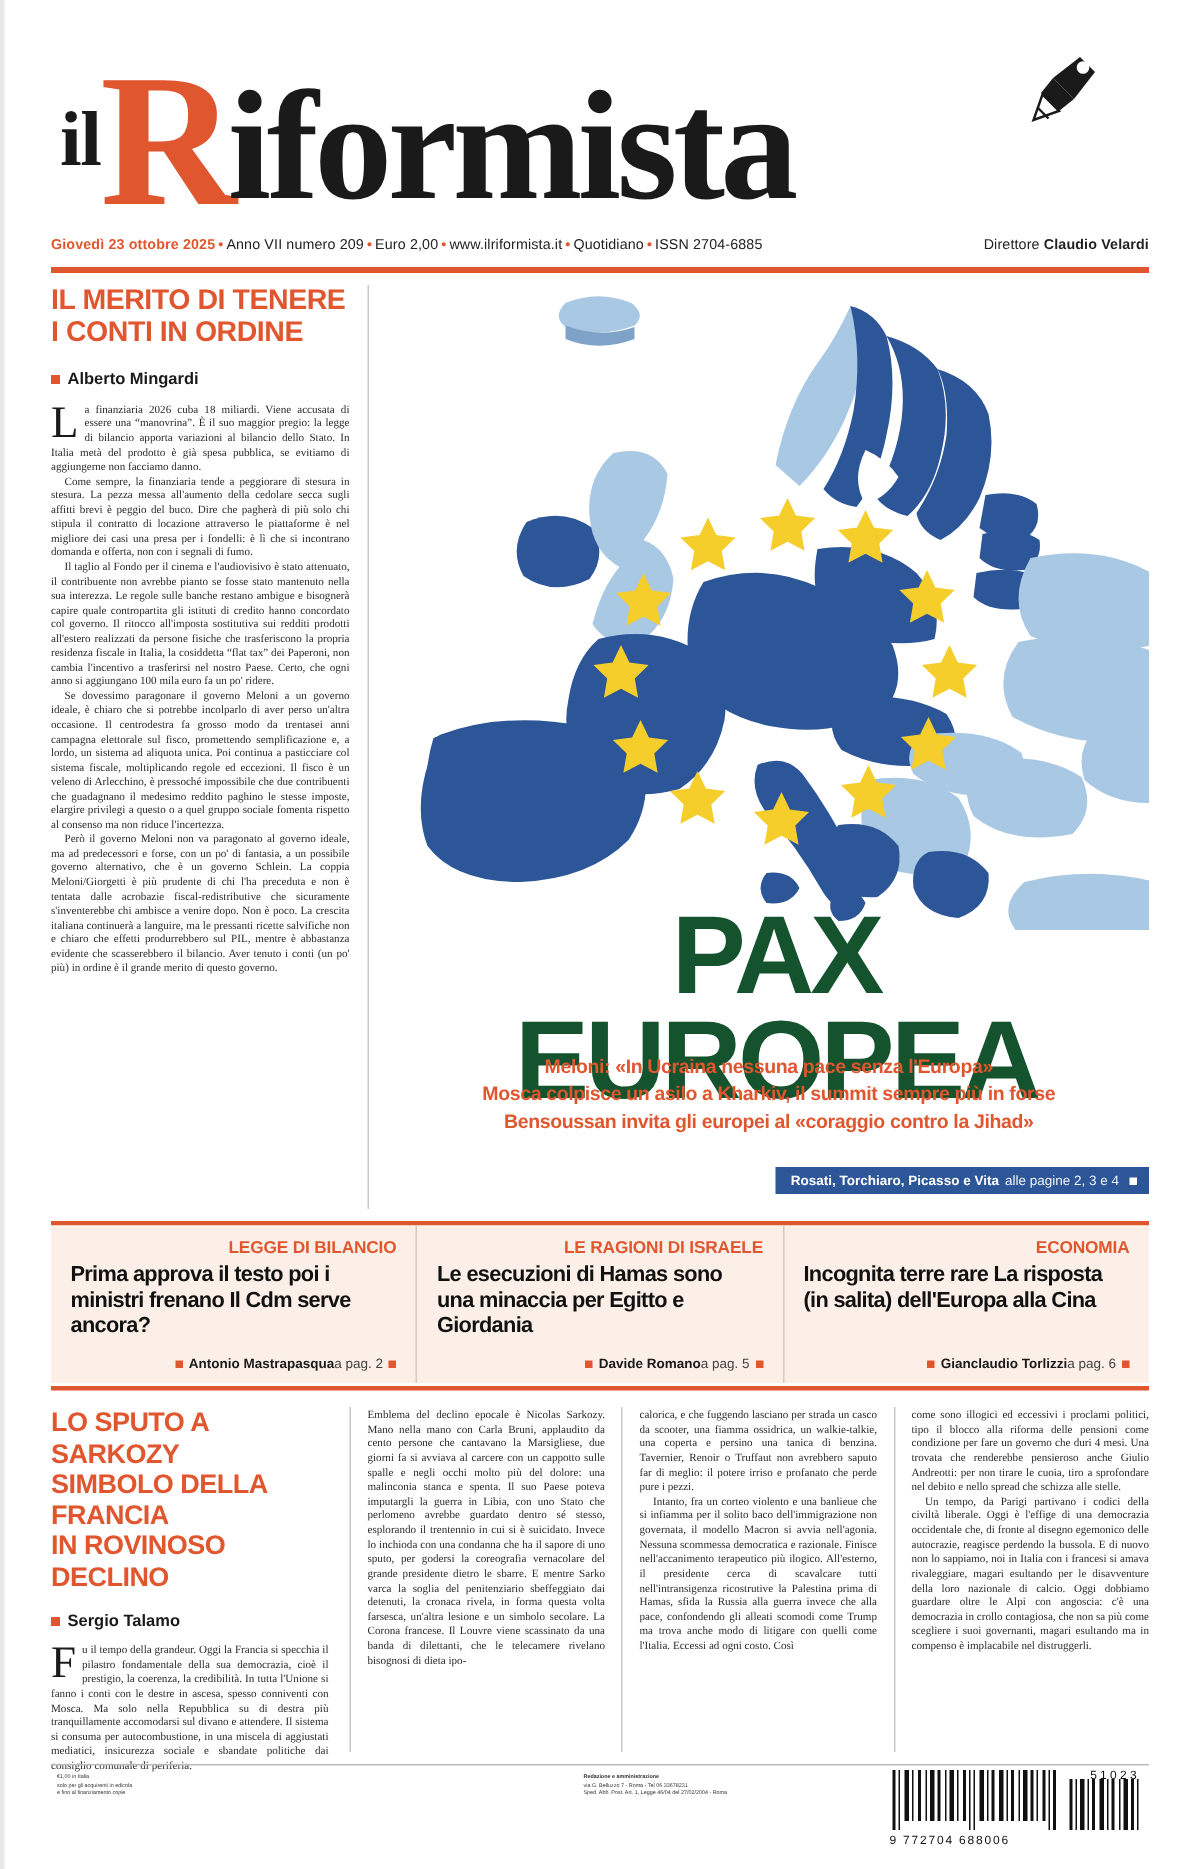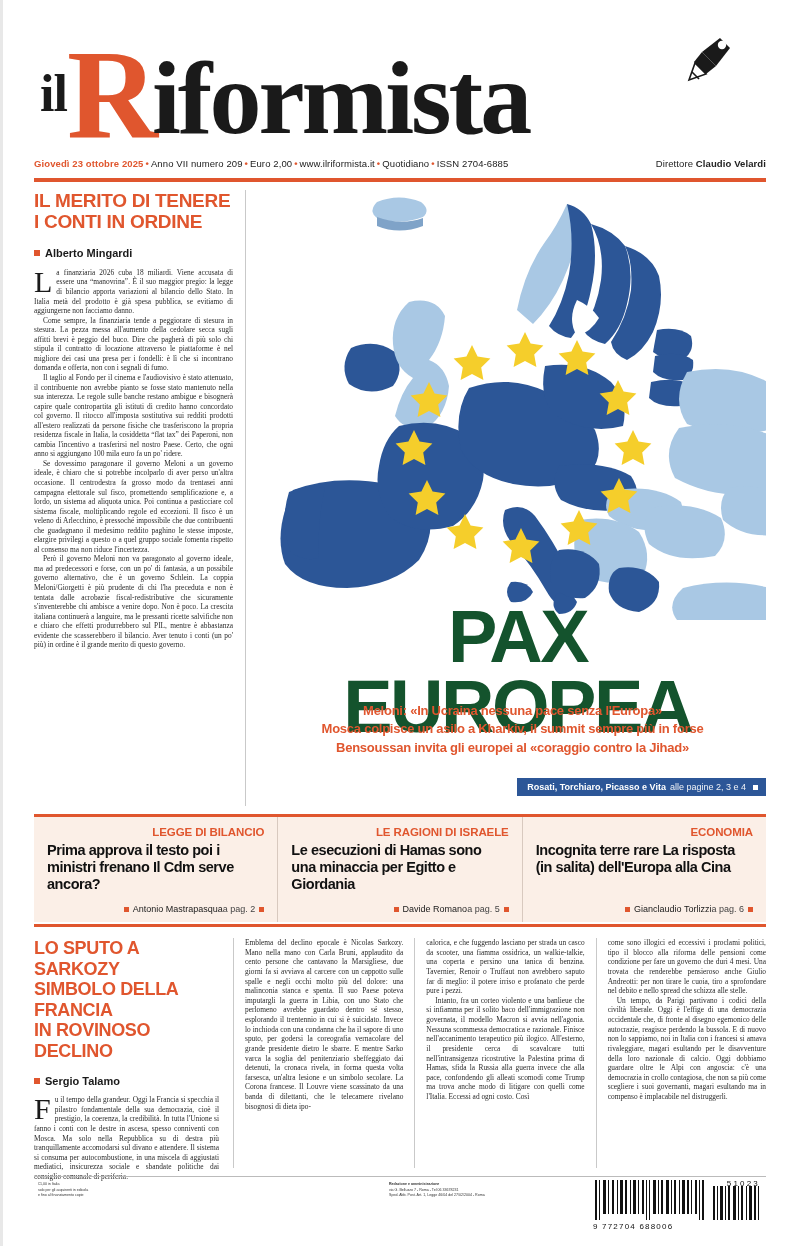--- a/index.html
+++ b/index.html
@@ -120,21 +120,21 @@
     text-transform: uppercase; letter-spacing: -.1px; margin-bottom: 4px;
   }
   .t-title {
     font-weight: bold; font-size: 14.5px; line-height: 1.17;
     color: #111; letter-spacing: -.45px; flex: 1;
   }
   .t-foot {
     display: flex; align-items: center; justify-content: space-between;
     font-size: 9px; margin-top: 5px;
   }
-  .t-author { display: flex; align-items: center; gap: 4px; font-weight: normal; color: #1a1a1a; }
+  .t-author { display: flex; align-items: center; gap: 4px; font-weight: bold; color: #1a1a1a; }
   .t-page { display: flex; align-items: center; gap: 4px; color: #444; font-weight: normal; }
   .sq-sm { width: 5px; height: 5px; background: #E0562E; display: inline-block; }
 
   
   .lower { position: absolute; left: 34px; right: 34px; top: 938px; height: 230px; display: flex; }
   .lower-col1 { width: 200px; padding-right: 14px; border-right: 1px solid #c9c9c9; }
   .lower-head {
     color: #E0562E; font-weight: bold; font-size: 18px; line-height: 1.14;
     letter-spacing: -.35px; text-transform: uppercase;
   }

